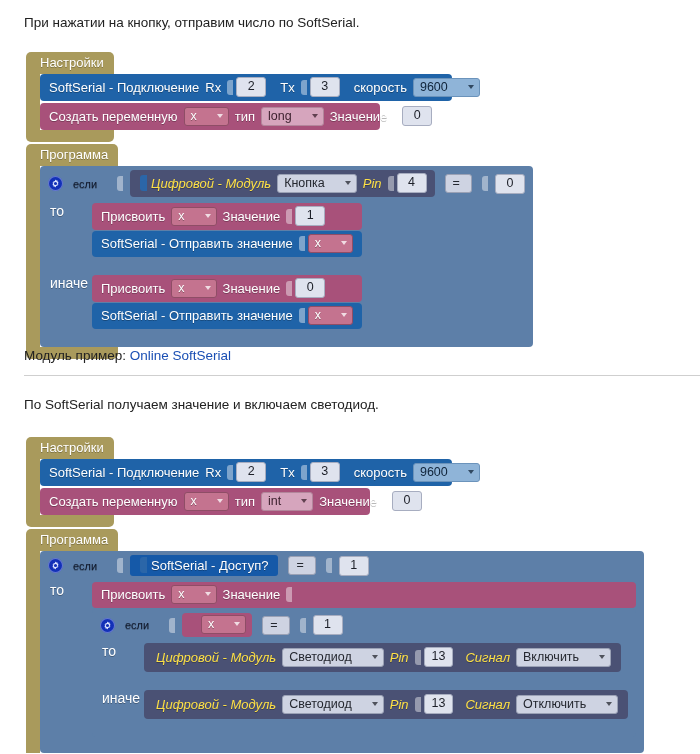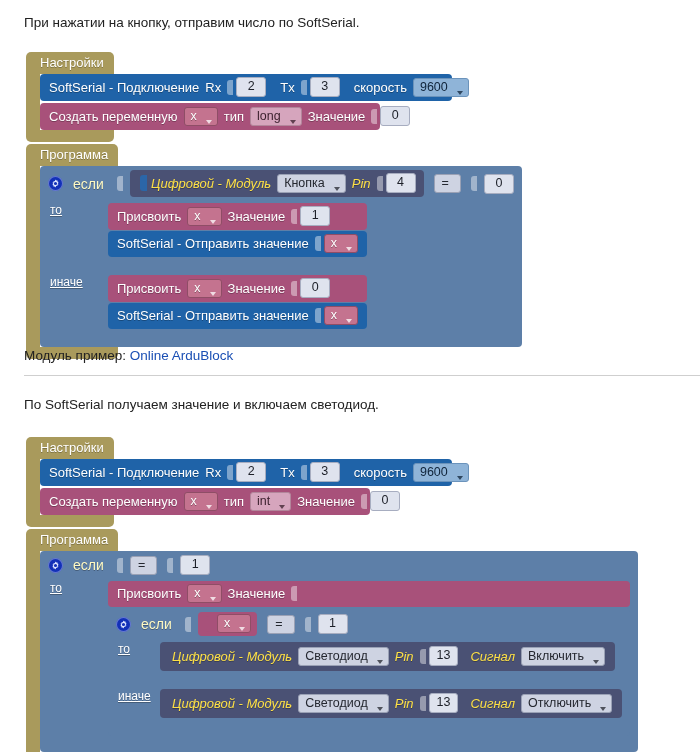--- a/index.html
+++ b/index.html
@@ -78,22 +78,22 @@
     width:6px; height:15px;
     background:rgba(255,255,255,.42);
     border-radius:3px 0 0 3px;
     margin-right:-3px;
     flex:0 0 auto;
   }
 
   
   .dd{
     display:inline-flex;
-    align-items:flex-end;
-    gap:9px;
+    align-items:center;
+    gap:20px;
     background:#ced3e2;
     color:#24272f;
     border:1px solid #9aa1b5;
     border-radius:3px;
     padding:0px 5px 1px 6px;
     font-size:12.5px;
     text-shadow:none;
     line-height:16px;
   }
   .dd.on-blue{ background:#8fb4d8; border-color:#6b93bb; color:#10243a;}
@@ -151,42 +151,41 @@
     position:relative;
   }
   .ifrow{
     display:flex;
     align-items:center;
     gap:10px;
     padding:4px 8px 4px 8px;
     white-space:nowrap;
   }
   .ifkw{
-    color:#fef9c3;
-    font-size:14px;
+    color:#0f172a;
+    font-size:11px;
     text-shadow:0 1px 0 rgba(0,0,0,.28);
     min-width:34px;
     display:inline-block;
   }
   .branch-label{
     color:#ffffff;
-    font-size:12px;
+    font-size:14px;
     text-shadow:0 1px 0 rgba(0,0,0,.28);
     width:40px;
     flex:0 0 auto;
     padding-left:4px;
-    text-decoration:underline;
   }
   .branch-row{
     display:flex;
     align-items:flex-start;
     padding:2px 8px 2px 6px;
     gap:2px;
   }
-  .branch-stack{ display:flex; flex-direction:column; gap:0px;margin-left:16px; }
+  .branch-stack{ display:flex; flex-direction:column; gap:0px; }
   .branch-tail{
     height:14px;
   }
 
   
   .gear{
     width:15px;height:15px;
     border-radius:50%;
     background:#1331b8;
     display:inline-flex;
@@ -349,21 +348,21 @@
       </div>
       <div style="height:16px"></div>
     </div>
   </div>
 
   <div class="wrap-foot" style="width:92px;"></div>
 </div>
 
 <div class="para p-open">
   <span>Модуль пример:</span>
-  <a class="link" href="#">Online ArduBlock</a>
+  <a class="link" href="#">Online SoftSerial</a>
 </div>
 <div class="divider"></div>
 <div class="para p-intro2">По SoftSerial получаем значение и включаем светодиод.</div>
 
 <div class="diagram" id="d2" style="left:26px; top:437px;">
 
   <div class="wrap" style="width:88px;">
     <span class="wrap-title">Настройки</span>
   </div>
 
@@ -418,20 +417,24 @@
       <div class="ifrow">
         <span class="gear">
           <svg width="11" height="11" viewBox="0 0 24 24" aria-hidden="true">
             <circle cx="12" cy="12" r="10" fill="#1331b8"></circle>
             <path fill="#dfe6ff" d="M12 3.5l1.5 2.1 2.5-.5.3 2.6 2.3 1.2-1.3 2.3 1.3 2.3-2.3 1.2-.3 2.6-2.5-.5L12 20.5l-1.5-2.1-2.5.5-.3-2.6L5.4 15l1.3-2.3L5.4 10.4l2.3-1.2.3-2.6 2.5.5z"></path>
             <circle cx="12" cy="12" r="3.4" fill="#1331b8"></circle>
           </svg>
         </span>
         <span class="ifkw">если</span>
         <span class="notch"></span>
+        <span class="blk report-blue">
+          <span class="plug"></span>
+          <span class="lbl">SoftSerial - Доступ?</span>
+        </span>
         <span class="op">
           <span>=</span>
           <i class="arw"></i>
         </span>
         <span class="notch"></span>
         <span class="num">1</span>
       </div>
 
       <div class="branch-row">
         <span class="branch-label">то</span>

